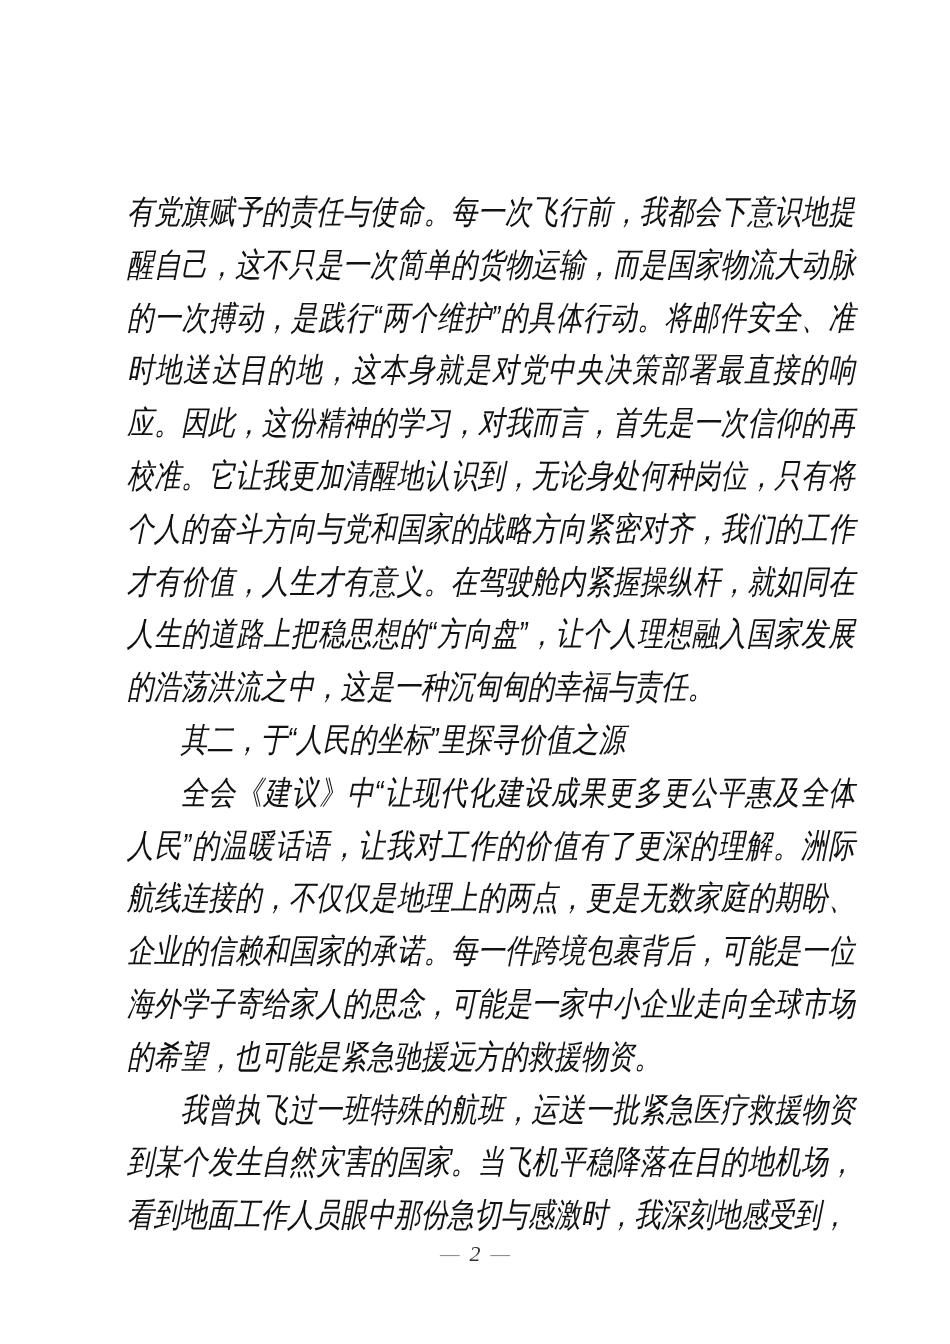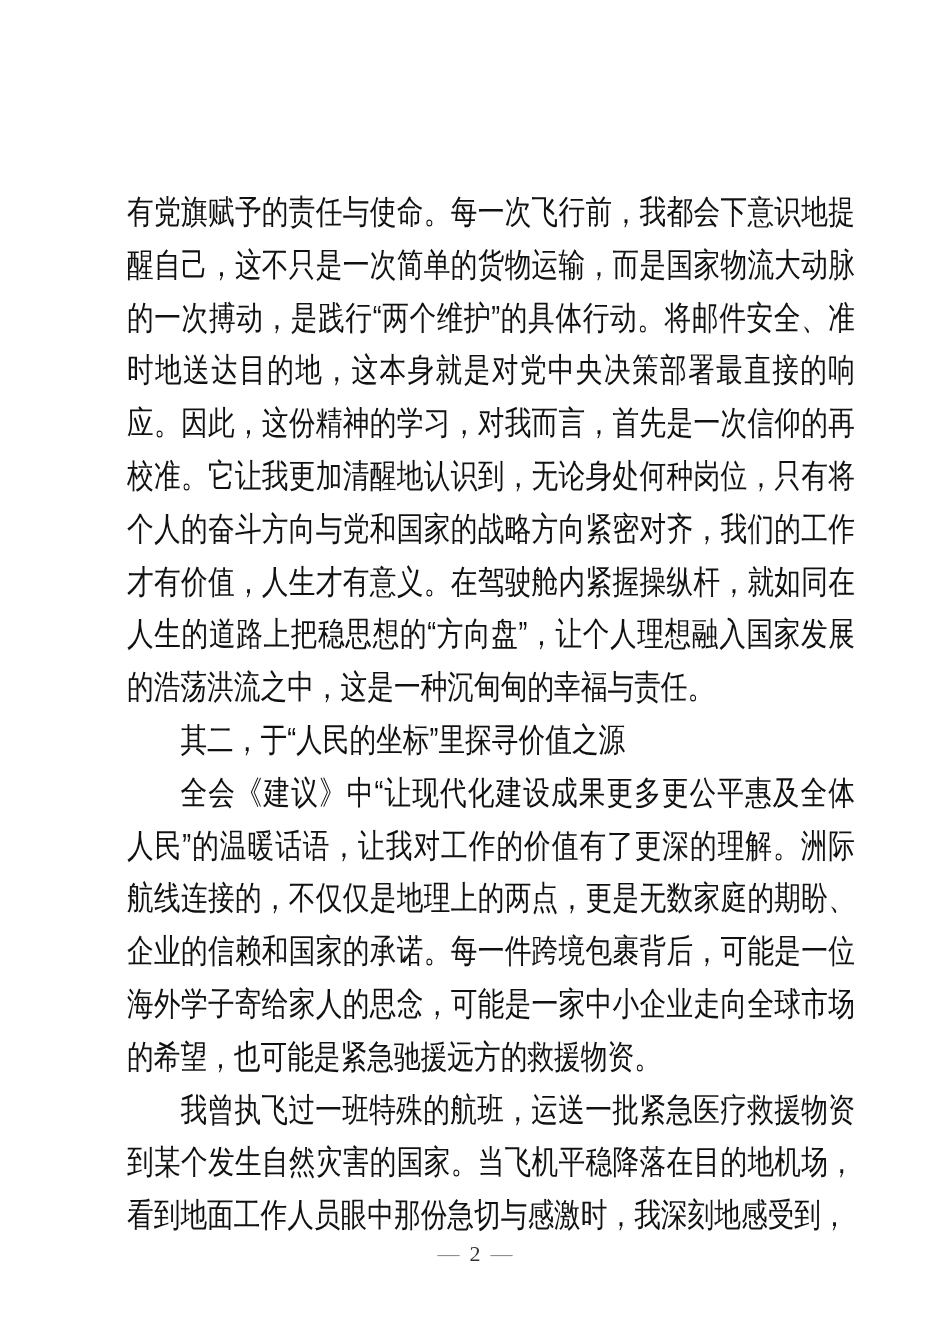--- a/index.html
+++ b/index.html
@@ -11,20 +11,21 @@
     width: 950px;
     height: 1344px;
     position: relative;
     overflow: hidden;
     font-family: "Liberation Sans", "DejaVu Sans", sans-serif;
   }
   .page {
     position: absolute;
     inset: 0;
     background: #ffffff;
+    font-style: italic;
   }
   .content {
     position: absolute;
     left: 127px;
     top: 186px;
     width: 900px;               
     transform: scaleX(0.8089);  
     transform-origin: 0 0;
     font-size: 33px;
     line-height: 52.8px;

